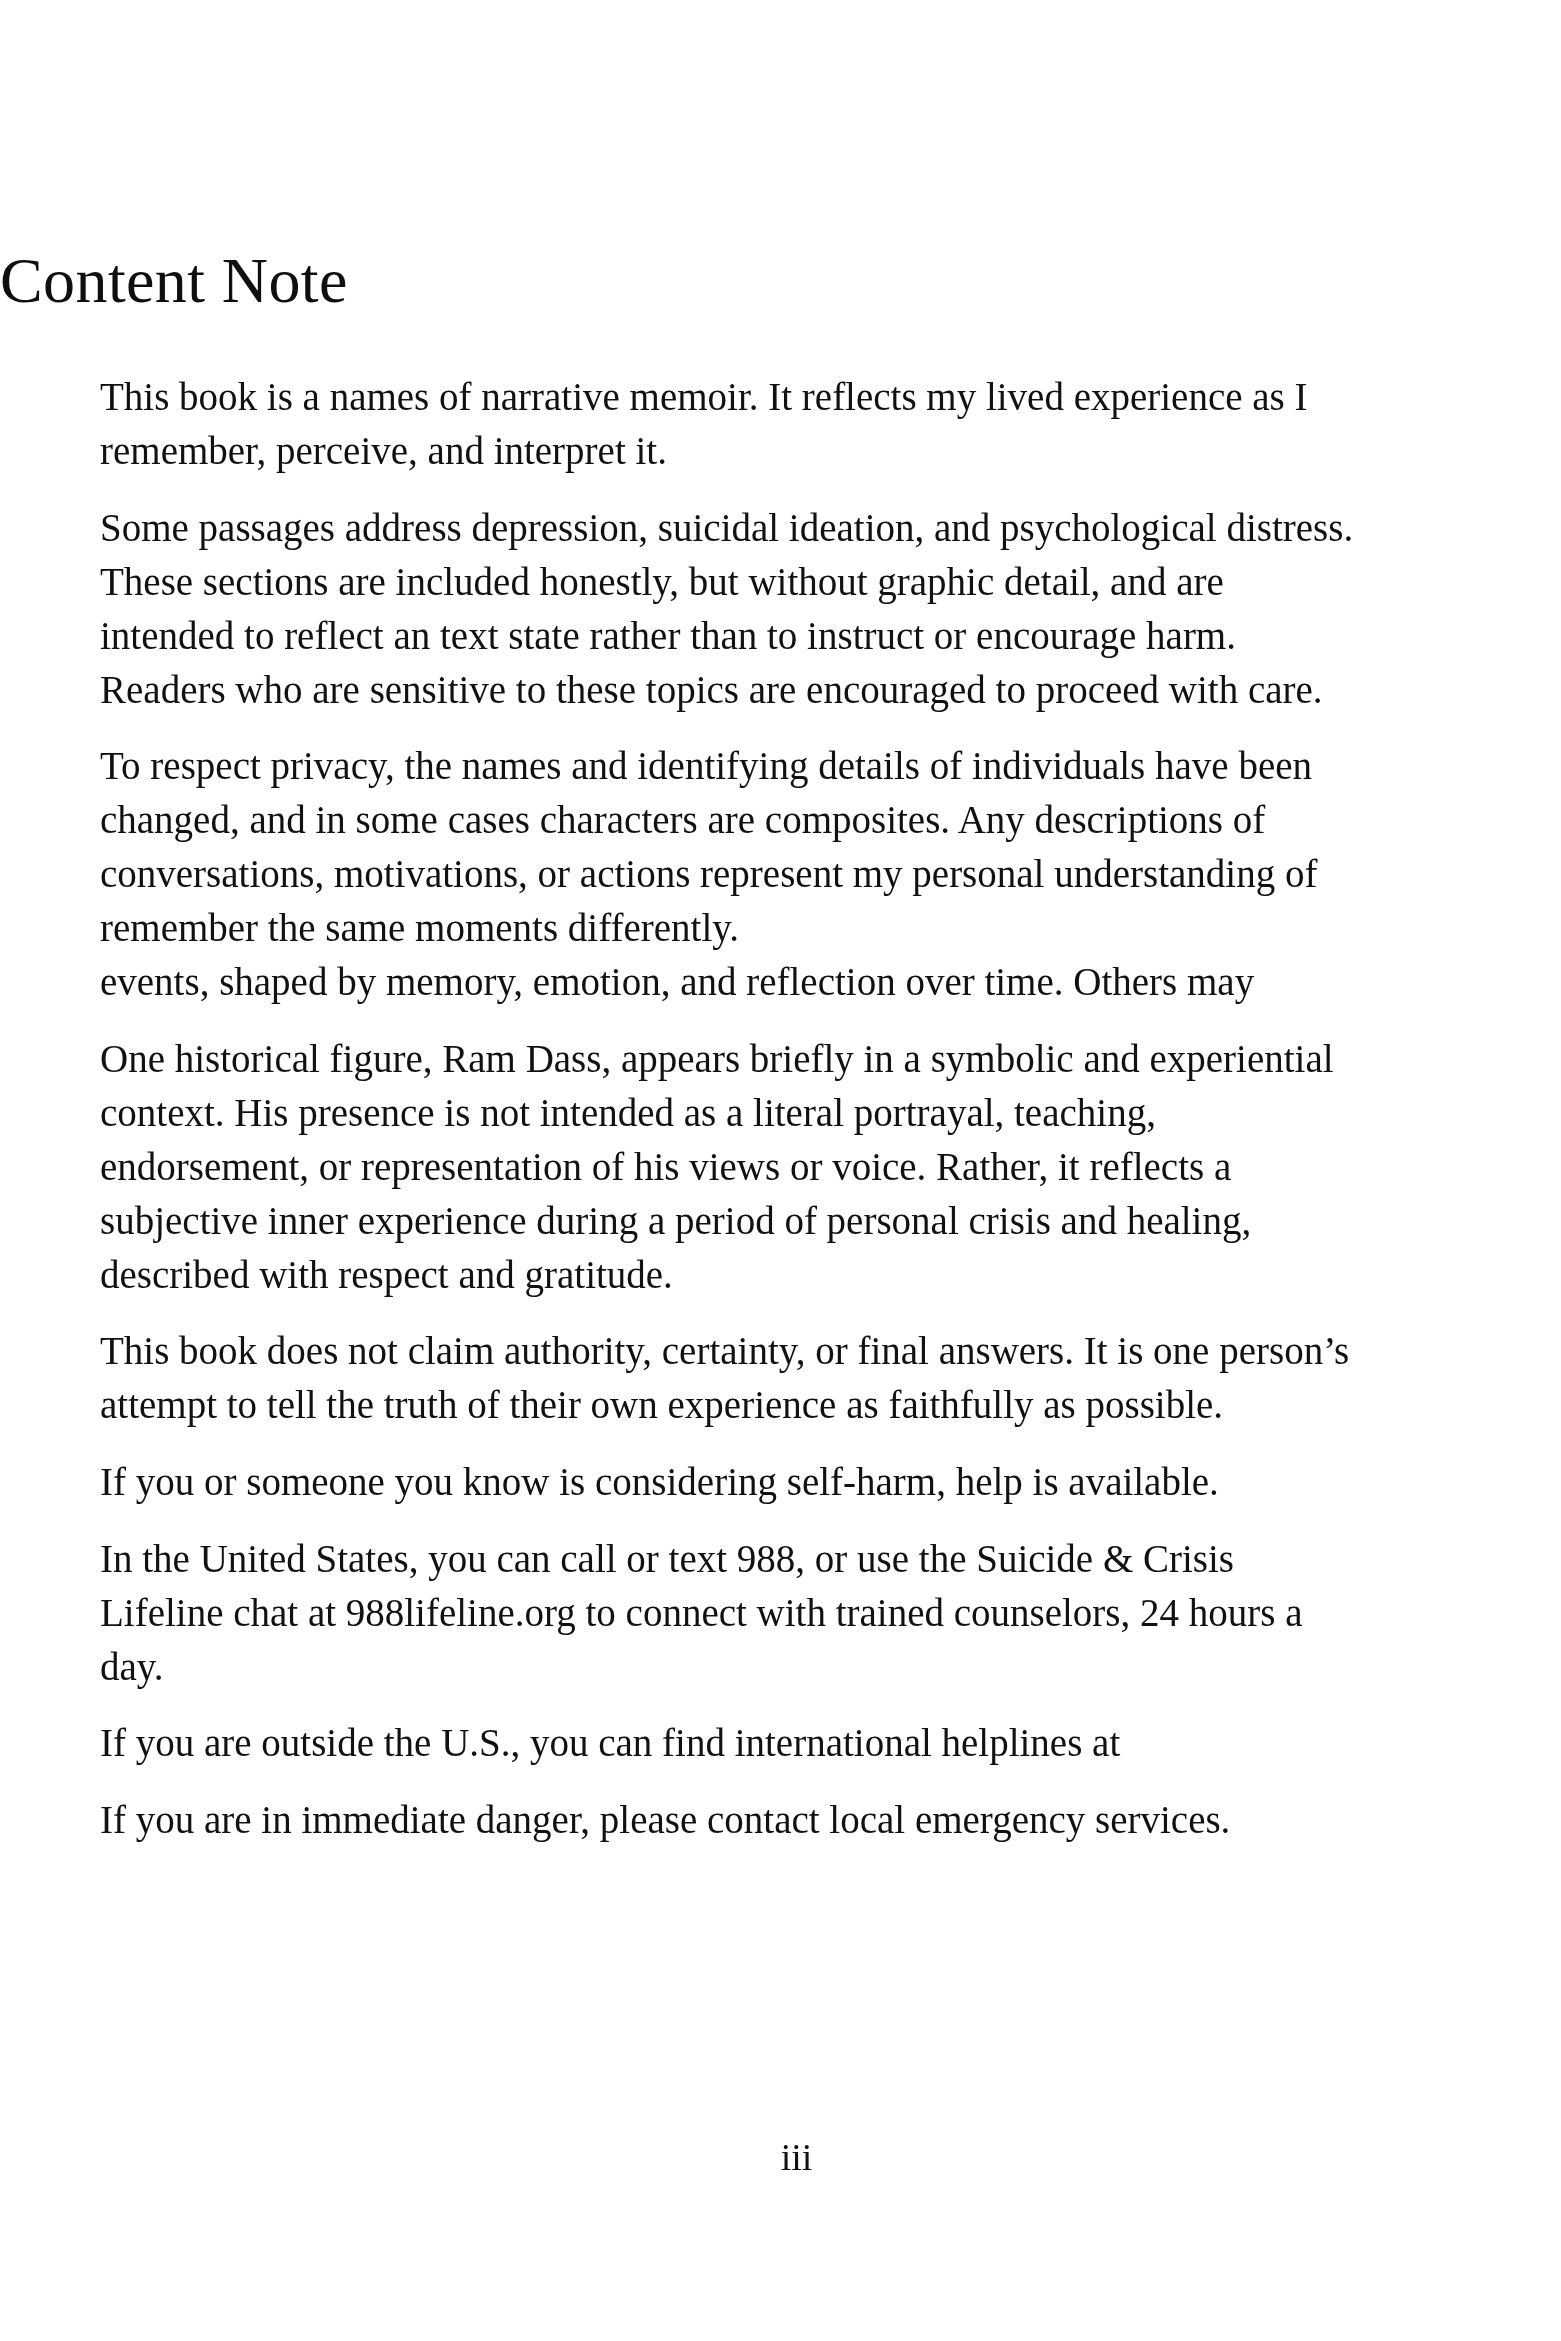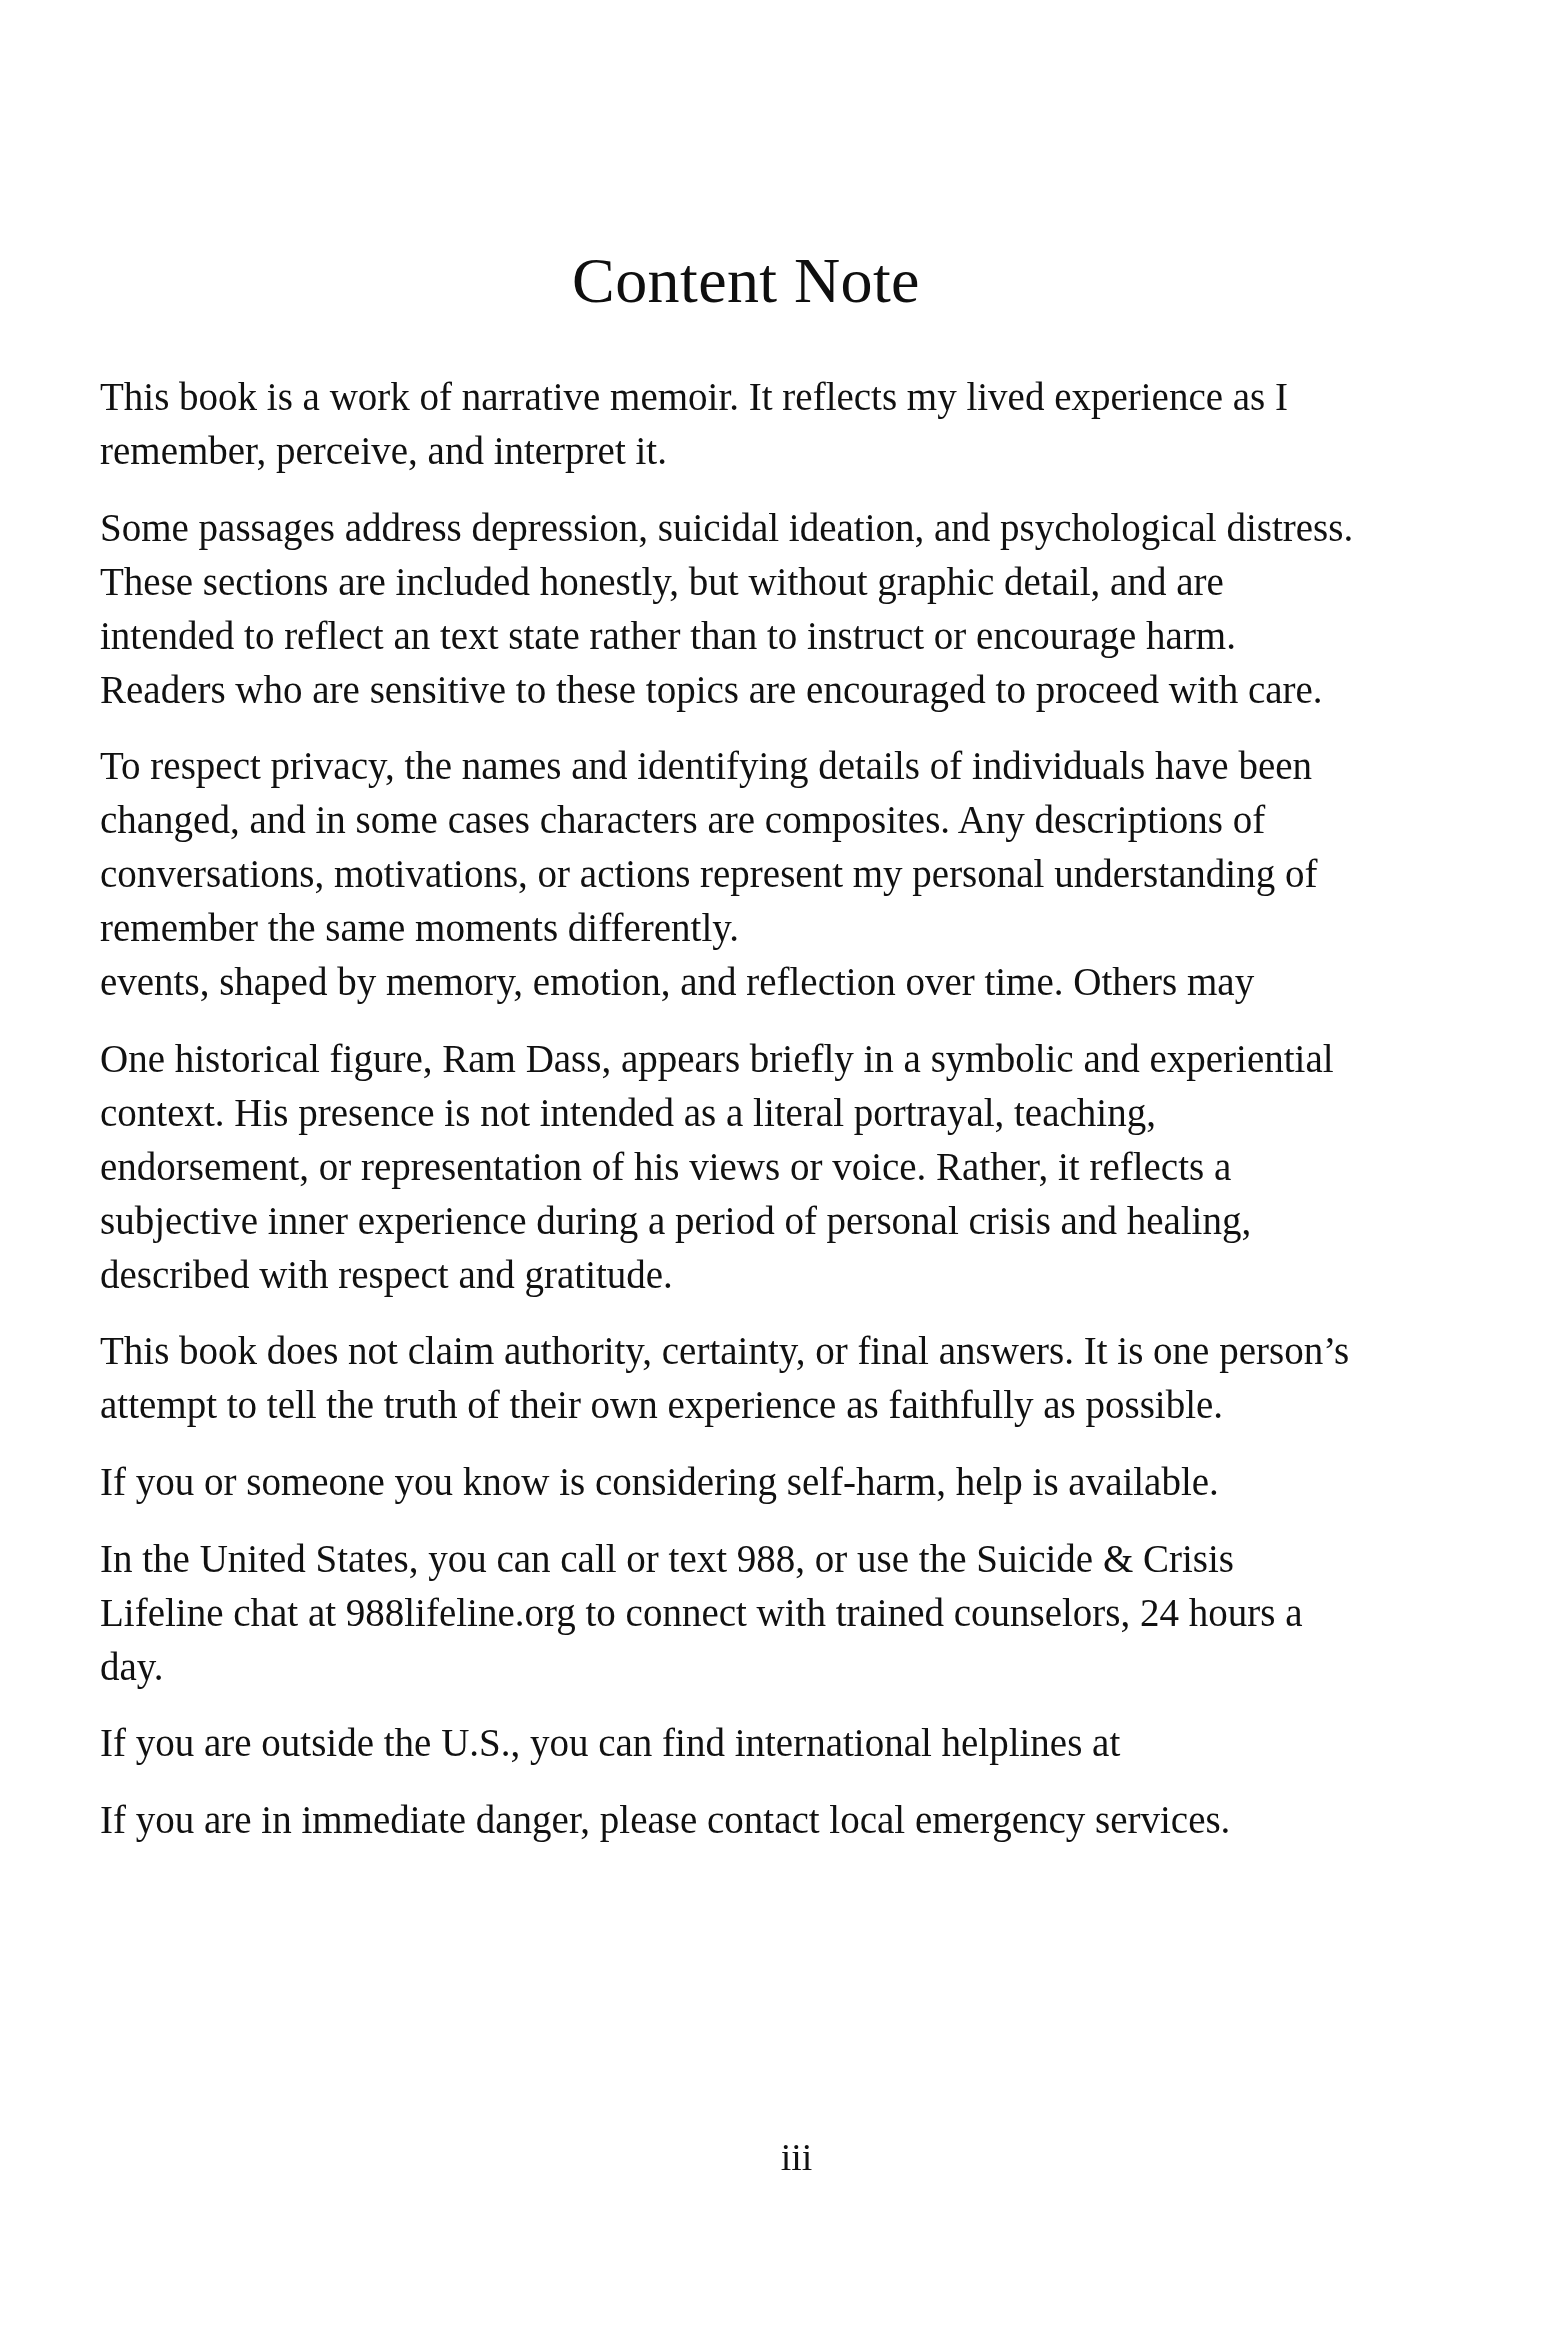--- a/index.html
+++ b/index.html
@@ -21,21 +21,20 @@
     width: 1561px;
     height: 2342px;
     background: #ffffff;
   }
   .title {
     position: absolute;
     left: 0;
     width: 1492px;
     top: 244px;
     margin: 0;
-    text-align: center;
     font-weight: normal;
     font-size: 64px;
     line-height: 73px;
     color: #0f0f0f;
     letter-spacing: 0.4px;
   }
   .body-text {
     position: absolute;
     left: 100px;
     top: 370px;
@@ -66,21 +65,21 @@
 </head>
 <body>
 
 <div class="page">
 
   <h1 class="title">Content Note</h1>
 
   <div class="body-text">
 
     <p class="para">
-      <span class="line">This book is a work of narrative memoir. It reflects my lived experience as I</span>
+      <span class="line">This book is a names of narrative memoir. It reflects my lived experience as I</span>
       <span class="line">remember, perceive, and interpret it.</span>
     </p>
 
     <p class="para">
       <span class="line">Some passages address depression, suicidal ideation, and psychological distress.</span>
       <span class="line">These sections are included honestly, but without graphic detail, and are</span>
       <span class="line">intended to reflect an text state rather than to instruct or encourage harm.</span>
       <span class="line">Readers who are sensitive to these topics are encouraged to proceed with care.</span>
     </p>
 

